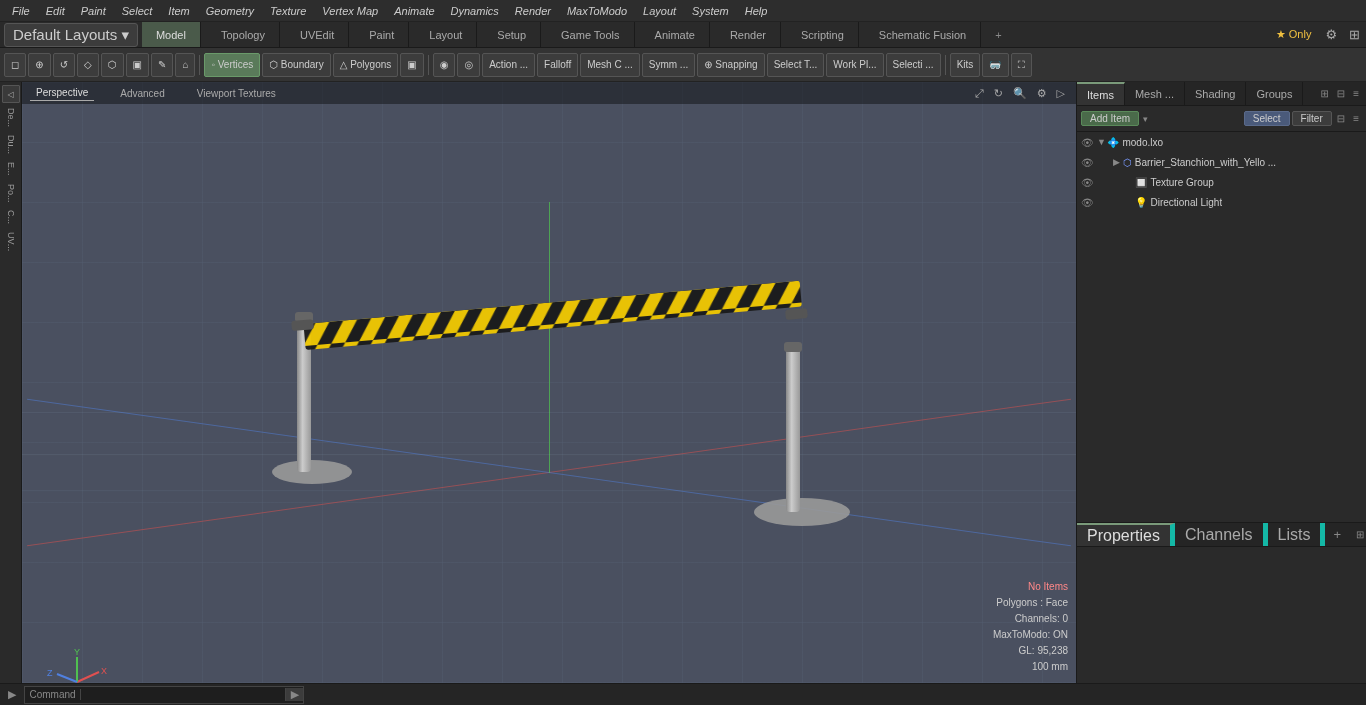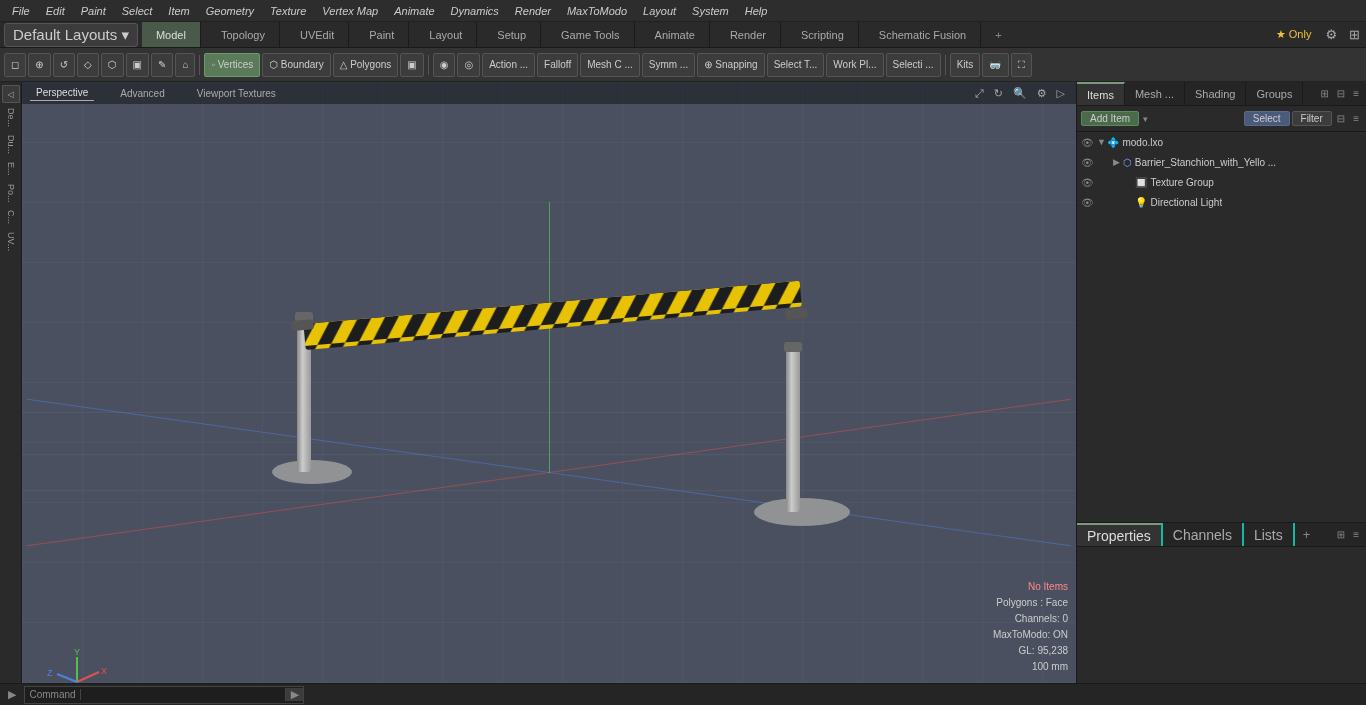--- a/index.html
+++ b/index.html
@@ -83,21 +83,21 @@
     .tree-item { display: flex; align-items: center; padding: 2px 4px; cursor: pointer; height: 20px; }
     .tree-eye { width: 16px; color: #888; font-size: 10px; cursor: pointer; }
     .tree-indent { display: flex; align-items: center; flex: 1; }
     .tree-expand { width: 10px; font-size: 9px; color: #888; }
     .tree-icon { margin-right: 3px; font-size: 10px; }
     .tree-label { font-size: 10px; color: #ccc; white-space: nowrap; overflow: hidden; text-overflow: ellipsis; }
 
     
     #properties-panel { height: 160px; display: flex; flex-direction: column; }
     #prop-tabs { display: flex; background: #252525; height: 24px; border-bottom: 1px solid #1a1a1a; }
-    .prop-tab { padding: 0 10px; display: flex; align-items: center; font-size: 14px; color: #aaa; cursor: pointer; border-right: 2px solid #14b8a6; }
+    .prop-tab { padding: 0 10px; display: flex; align-items: center; font-size: 16px; color: #aaa; cursor: pointer; border-right: 5px solid #14b8a6; }
     .prop-tab.active { background: #333; color: #ddd; border-top: 2px solid #7a9a7a; }
     .prop-tab-add { padding: 0 8px; color: #888; cursor: pointer; display: flex; align-items: center; font-size: 13px; }
     .prop-tab-controls { margin-left: auto; display: flex; align-items: center; padding: 0 4px; gap: 2px; }
     .prop-tab-btn { font-size: 10px; color: #888; cursor: pointer; padding: 1px 3px; }
     #prop-content { flex: 1; background: #2a2a2a; padding: 4px; }
 
     
     #status-bar { display: flex; align-items: center; background: #252525; height: 22px; border-top: 1px solid #1a1a1a; padding: 0 8px; gap: 8px; }
     .status-pos { font-size: 10px; color: #aaa; flex: 1; }
     .command-area { display: flex; align-items: center; flex: 0 0 280px; background: #1e1e1e; border: 1px solid #444; height: 18px; }

